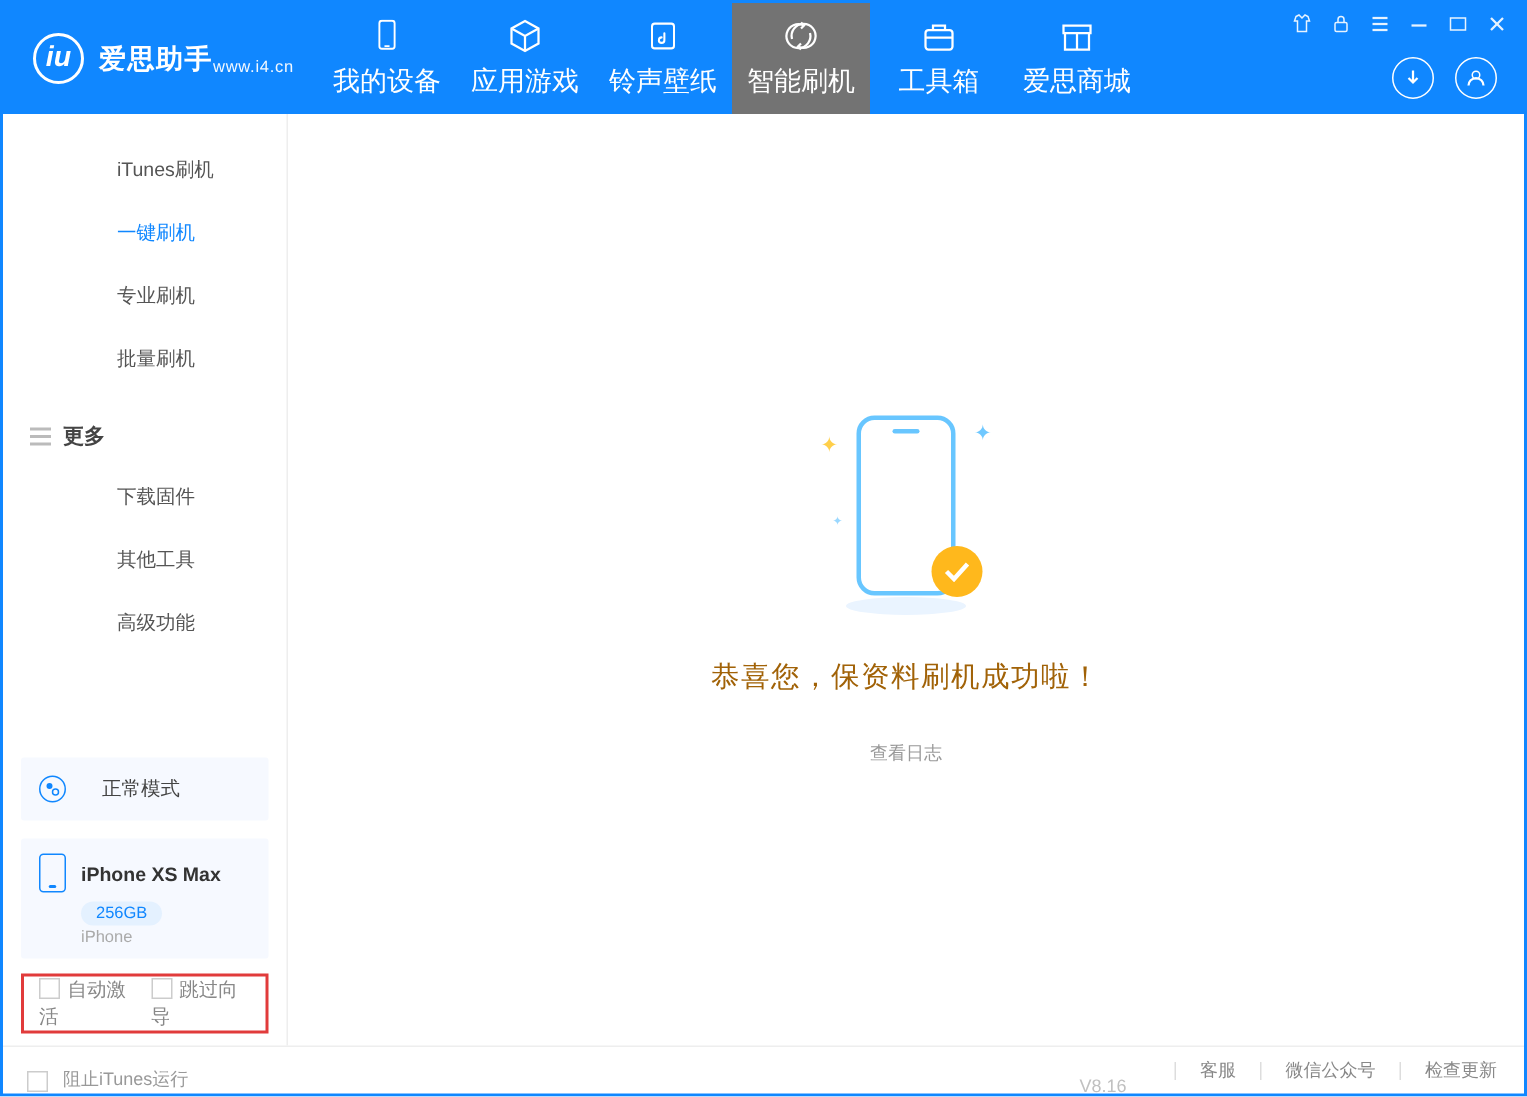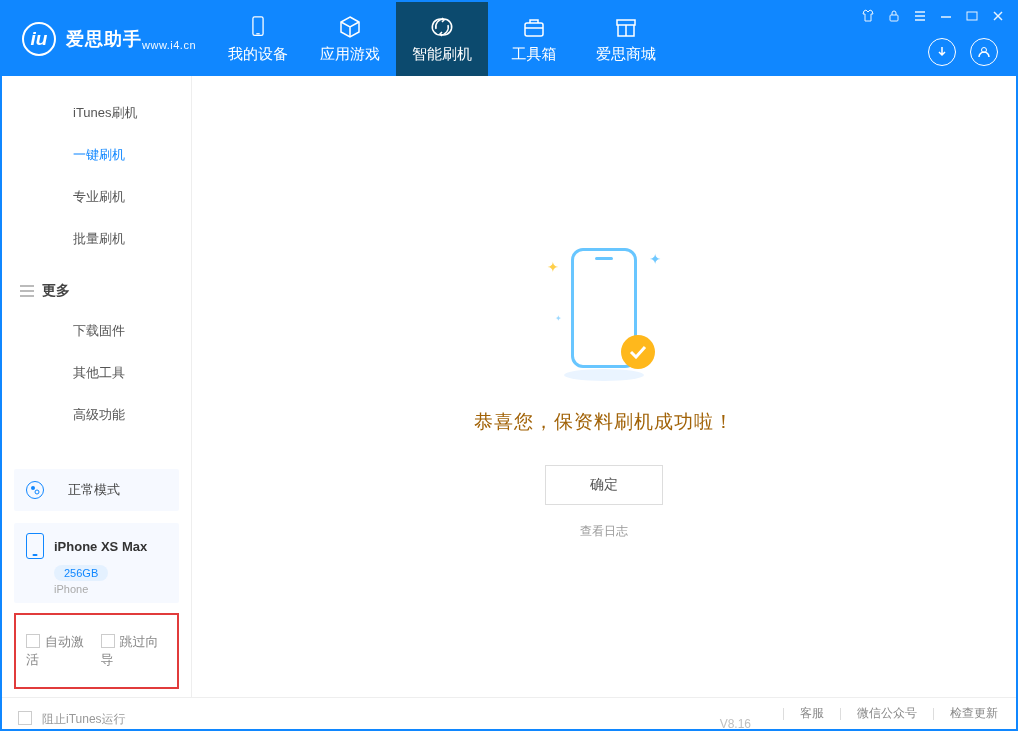--- a/index.html
+++ b/index.html
@@ -6,67 +6,67 @@
   body { font-family: "Microsoft YaHei", "PingFang SC", sans-serif; background: #f0f0f0; display: flex; justify-content: center; align-items: center; height: 100vh; }
   .window { width: 1018px; height: 731px; border: 2px solid #1087ff; background: #fff; display: flex; flex-direction: column; }
   
   .header { height: 74px; background: #1087ff; display: flex; align-items: stretch; color: #fff; position: relative; }
   .logo-area { display: flex; align-items: center; padding: 0 16px 0 20px; min-width: 180px; }
   .logo-badge { width: 34px; height: 34px; border: 2.5px solid #fff; border-radius: 50%; display: flex; align-items: center; justify-content: center; font-weight: bold; font-size: 19px; font-style: italic; }
   .logo-text { display: flex; flex-direction: row; margin-left: 10px; align-items: flex-end; }
   .logo-text .big { font-size: 18px; font-weight: 600; letter-spacing: 1px; }
   .logo-text .small { font-size: 11px; opacity: .95; letter-spacing: .5px; }
   .tabs { display: flex; align-items: stretch; }
-  .tab { display: flex; flex-direction: column; align-items: center; justify-content: center; width: 92px; cursor: pointer; font-size: 15px; }
-  .tab.active { background: #0c4a6e; }
+  .tab { display: flex; flex-direction: column; align-items: center; justify-content: center; width: 92px; cursor: pointer; font-size: 18px; }
+  .tab.active { background: #737373; }
   .tab .ticon { width: 24px; height: 24px; margin-bottom: 6px; display:flex; align-items:center; justify-content:center; }
   .tab .ticon svg { stroke:#fff; fill:none; stroke-width:1.5; }
   .header-right { position: absolute; right: 10px; top: 6px; display: flex; gap: 10px; align-items: center; }
   .header-right .win-icon { width: 16px; height: 16px; display:flex; align-items:center; justify-content:center; cursor:pointer; opacity:.9; }
   .header-icons-bottom { position:absolute; right:18px; bottom:10px; display:flex; gap:14px; }
   .hdr-circle { width:28px; height:28px; border:1.5px solid #fff; border-radius:50%; display:flex; align-items:center; justify-content:center; cursor:pointer; }
   .hdr-circle svg { stroke:#fff; fill:none; }
   
   .body { flex:1; display:flex; min-height:0; }
   .sidebar { width:190px; border-right:1px solid #eee; display:flex; flex-direction:column; font-size:13px; color:#333; }
   .side-section { padding-top:16px; }
   .sec-title { display:flex; align-items:center; gap:8px; padding:6px 18px 10px; font-size:14px; font-weight:600; color:#444; }
   .sec-title .sq { width:11px; height:16px; border:1.5px solid #1087ff; border-radius:2px; }
   .sec-title .more-ic { width:14px; height:12px; display:flex; flex-direction:column; justify-content:space-between; }
   .sec-title .more-ic span { height:2px; background:#bbb; }
-  .side-item { padding: 12px 14px 12px 71px; cursor:pointer; color:#555; }
+  .side-item { padding: 12px 14px 12px 44px; cursor:pointer; color:#555;margin-left:32px; }
   .side-item.active { color:#1087ff; }
   .side-spacer { flex:1; }
   .side-card { margin:6px 12px; background:#f6f9ff; border-radius:2px; padding:12px 12px; display:flex; align-items:center; gap:24px; color:#444; font-size:13px; }
   .side-card .ci { width:18px; height:18px; border:1.5px solid #1087ff; border-radius:50%; display:flex; align-items:center; justify-content:center; position:relative; }
   .side-card2 { margin:6px 12px 10px; background:#f6f9ff; border-radius:2px; padding:10px 12px 8px; }
   .dev-row { display:flex; align-items:center; gap:10px; }
   .dev-ic { width:18px; height:26px; border:1.5px solid #1087ff; border-radius:3px; position:relative; }
   .dev-ic::after { content:""; position:absolute; bottom:2px; left:50%; transform:translateX(-50%); width:5px; height:2px; background:#1087ff; border-radius:1px; }
   .dev-name { font-weight:600; font-size:13px; color:#333;text-align:right; }
   .dev-cap { display:inline-block; margin:6px 0 2px 28px; background:#e4f1ff; color:#1087ff; font-size:11px; padding:2px 10px; border-radius:10px; }
   .dev-sub { margin-left:28px; color:#aaa; font-size:11px; }
-  .side-bottom { border:2px solid #e13b3b; margin:0 12px 8px; padding:18px 10px; display:flex; gap:8px; align-items:center; color:#888; font-size:13px; }
+  .side-bottom { border:2px solid #e13b3b; margin:0 12px 8px; padding:0 10px; display:flex; gap:8px; align-items:center; color:#888; font-size:13px; }
   .cbx { width:14px; height:14px; border:1px solid #ccc; display:inline-block; margin-right:5px; vertical-align:-2px; }
   .content { flex:1; display:flex; flex-direction:column; align-items:center; justify-content:center; }
   .phone-wrap { position:relative; width:110px; height:150px; margin-bottom:26px; display:flex; align-items:center; justify-content:center; }
   .phone { width:66px; height:120px; border:3px solid #68c6ff; border-radius:12px; position:relative; background:#fff; }
   .phone::before { content:""; position:absolute; top:6px; left:50%; transform:translateX(-50%); width:18px; height:3px; background:#68c6ff; border-radius:2px; }
   .phone-shadow { position:absolute; bottom:2px; left:50%; transform:translateX(-50%); width:80px; height:12px; background:#eaf4ff; border-radius:50%; }
   .check-badge { position:absolute; right:4px; bottom:14px; width:34px; height:34px; background:#ffb81c; border-radius:50%; display:flex; align-items:center; justify-content:center; z-index:2; }
   .check-badge svg { stroke:#fff; stroke-width:3; fill:none; }
   .spark { position:absolute; color:#ffcf4a; font-size:14px; }
   .spark.s1 { left:-2px; top:26px; }
   .spark.s2 { right:-2px; top:18px; color:#6fc8ff; }
   .spark.s3 { left:6px; bottom:60px; font-size:8px; color:#9bd8ff; }
   .msg { font-size:19px; color:#a16207; font-weight:400; letter-spacing:1px; margin-bottom:30px; }
   .ok-btn { border:1px solid #ddd; background:#fff; padding:10px 44px; font-size:14px; color:#555; cursor:pointer; margin-bottom:18px; }
   .log-link { color:#999; font-size:12px; cursor:pointer; }
   .statusbar { height:32px; border-top:1px solid #eee; display:flex; align-items:center; padding:0 16px; font-size:12px; color:#999; }
-  .statusbar .st-cb { display:flex; align-items:flex-start; gap:5px;margin-top:12px; }
+  .statusbar .st-cb { display:flex; align-items:flex-end; gap:5px;margin-top:12px; }
   .st-spacer { flex:1; }
   .st-ver { color:#c0c0c0; margin-right:18px;margin-top:20px; }
   .st-link { color:#888; cursor:pointer; padding:0 2px;text-align:right; }
   .vdiv { width:1px; height:12px; background:#ddd; margin:0 14px; }
 </style>
 </head>
 <body>
 
 <div class="window">
 
@@ -89,20 +89,29 @@
         <span>我的设备</span>
       </div>
       <div class="tab">
         <span class="ticon">
             <svg width="24" height="24" viewBox="0 0 24 24">
               <path d="M12 2 L21 7 L21 17 L12 22 L3 17 L3 7 Z"></path>
               <path d="M3 7 L12 12 L21 7 M12 12 L12 22"></path>
             </svg>
           </span>
         <span>应用游戏</span>
+      </div>
+      <div class="tab">
+        <span class="ticon">
+            <svg width="22" height="22" viewBox="0 0 24 24">
+              <rect x="4" y="3" width="16" height="18" rx="2"></rect>
+              <path d="M13 10 L13 15 A2 2 0 1 1 11 13" stroke-linecap="round"></path>
+            </svg>
+          </span>
+        <span>铃声壁纸</span>
       </div>
       <div class="tab active">
         <span class="ticon">
             <svg width="24" height="24" viewBox="0 0 24 24">
               <path d="M12 3 L14 5 L12 7 M12 21 L10 19 L12 17"></path>
               <path d="M14 5 A8 8 0 1 0 18 10"></path>
               <path d="M10 19 A8 8 0 1 0 6 14"></path>
             </svg>
           </span>
         <span>智能刷机</span>
@@ -228,21 +237,20 @@
         <span class="spark s3">✦</span>
         <div class="phone-shadow"></div>
         <div class="phone"></div>
         <div class="check-badge">
           <svg width="18" height="14" viewBox="0 0 18 14">
               <path d="M2 7 L7 12 L16 2"></path>
             </svg>
         </div>
       </div>
       <div class="msg">恭喜您，保资料刷机成功啦！</div>
-      <button class="ok-btn">确定</button>
       <span class="log-link">查看日志</span>
     </div>
   </div>
 
   <div class="statusbar">
     <label class="st-cb">
       <span class="cbx"></span>
       <span>阻止iTunes运行</span>
     </label>
     <span class="st-spacer"></span>

